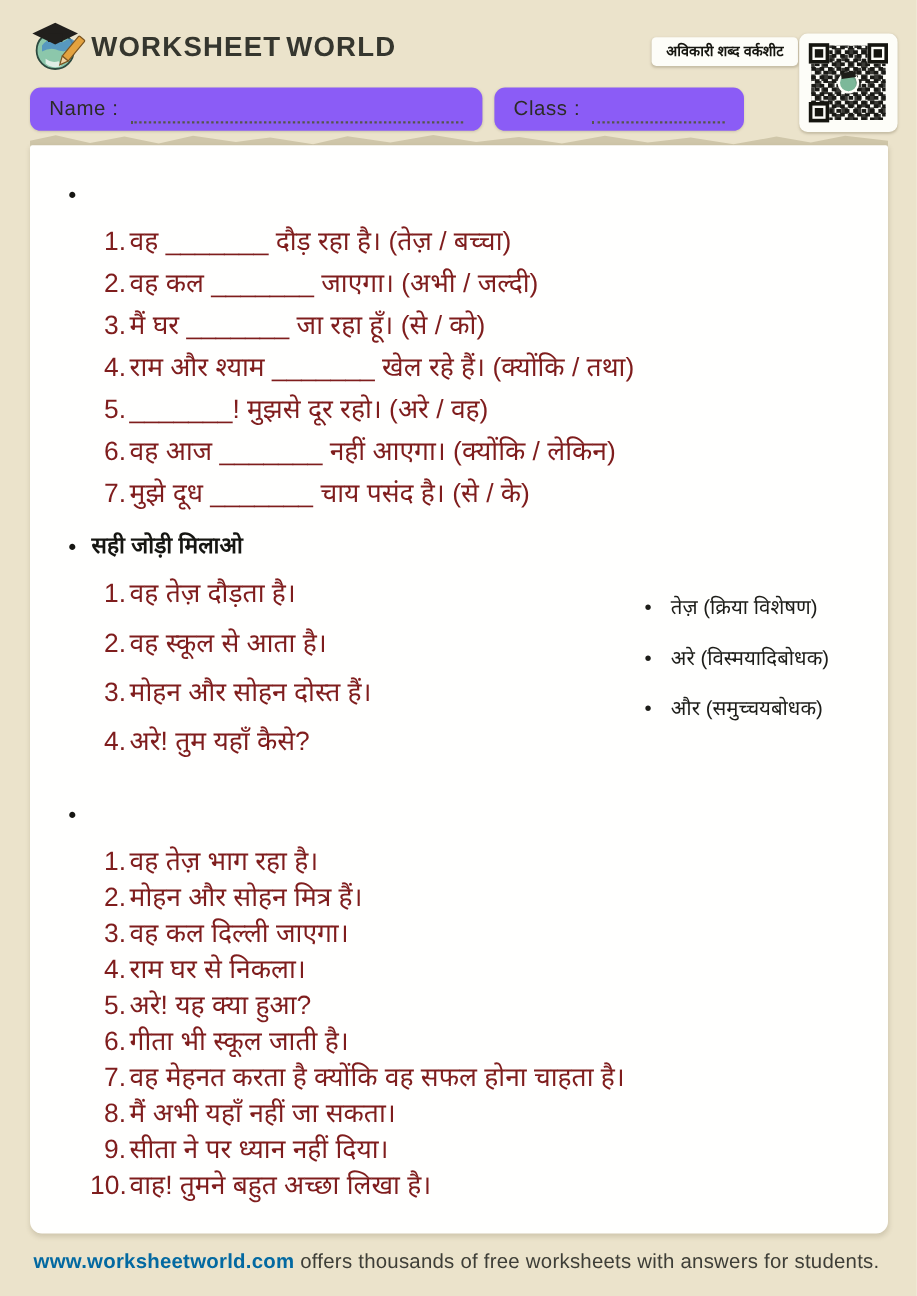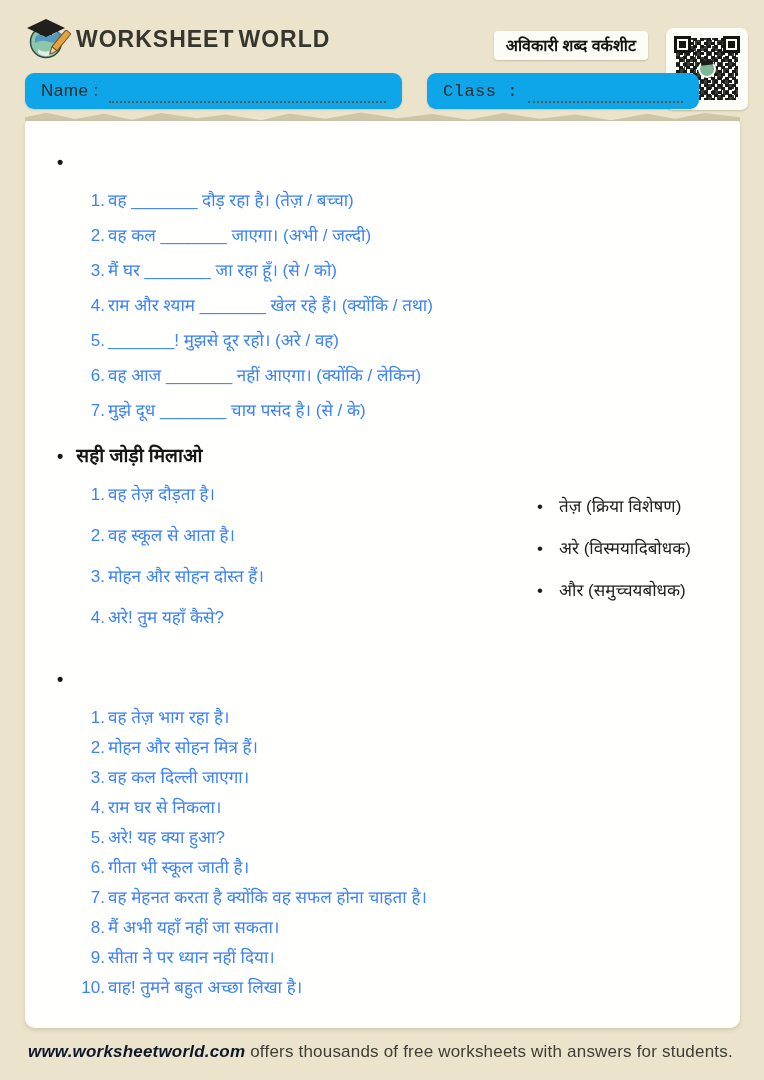--- a/index.html
+++ b/index.html
@@ -12,23 +12,23 @@
     overflow:hidden;
   }
 
   
   .header { position:absolute; top:0; left:0; width:764px; height:68px; }
   .logo { position:absolute; left:24px; top:14px; width:48px; height:48px; }
   .brand { position:absolute; left:76px; top:26px; font-size:23px; letter-spacing:1px; color:#35362e; }
   .brand .w1 { font-weight:700; }
   .brand .w2 { font-weight:800; margin-left:4px; }
   .badge {
-    position:absolute; right:116px; top:31px;
+    position:absolute; right:99px; top:31px;
     background:#fdfdf8; border-radius:4px; padding:3px 12px 4px;
-    font-size:16px; font-weight:700; color:#15150f;
+    font-size:12px; font-weight:700; color:#15150f;
     box-shadow:0 1px 2px rgba(90,80,50,.25);
     white-space:nowrap;
   }
   .qr {
     position:absolute; right:16px; top:28px; width:82px; height:82px;
     background:#fdfdf8; border-radius:7px;
     box-shadow:0 1px 2px rgba(90,80,50,.25);
   }
   .qr-pattern {
     position:absolute; inset:10px;
@@ -43,68 +43,68 @@
   .finder.bl { left:8px; bottom:8px; }
   .qr-logo {
     position:absolute; left:50%; top:50%; width:18px; height:18px; margin:-9px 0 0 -9px;
     border-radius:50%; background:radial-gradient(circle at 45% 60%, #7cb899 0 55%, #3f5a4d 100%);
     border:2px solid #fdfdf8;
   }
   .qr-logo::before { content:""; position:absolute; left:1px; top:-2px; width:12px; height:5px; background:#1c1c18; transform:rotate(-8deg); }
 
   
   .field-box {
-    position:absolute; top:73px; height:36px; background:#0ea5e9;
+    position:absolute; top:73px; height:36px; background:#8b5cf6;
     border-radius:9px; display:flex; align-items:center; padding:0 16px;
     box-shadow:0 1px 2px rgba(90,80,50,.2);
   }
   .field-name { left:25px; width:377px; }
-  .field-class { left:427px; width:272px;font-family:Liberation Mono, monospace; }
+  .field-class { left:412px; width:208px; }
   .field-label { font-size:17px; color:#2c2c26; letter-spacing:.5px; white-space:nowrap; }
   .dotline { flex:1; margin:10px 0 0 10px; border-bottom:2px dotted #55554c; height:14px; }
 
   
   .torn {
     position:absolute; left:25px; top:111px; width:715px; height:14px; background:#cfc6a9;
     clip-path:polygon(0% 45%,3% 12%,7% 58%,11% 20%,15% 62%,19% 15%,24% 52%,28% 25%,33% 66%,37% 18%,42% 56%,47% 10%,52% 52%,57% 22%,62% 62%,67% 15%,72% 56%,77% 25%,82% 66%,87% 20%,91% 56%,95% 15%,100% 45%,100% 100%,0% 100%);
   }
   .card {
     position:absolute; left:25px; top:121px; width:715px; height:907px;
     background:#fffffe; border-radius:2px 2px 10px 10px;
     box-shadow:0 2px 4px rgba(90,80,50,.18);
     padding:28px 26px 0 30px;
   }
 
   
   .sec-head { display:flex; align-items:flex-start; font-size:19px; font-weight:700; color:#161612; line-height:26px; }
   .sec-head .bullet { font-size:18px; margin:0 13px 0 2px; }
 
   ol.numbered { list-style:none; counter-reset:n; margin:15px 0 0 20px; }
-  ol.numbered li { counter-increment:n; font-size:17px; line-height:21px; color:#3b82f6; }
+  ol.numbered li { counter-increment:n; font-size:22px; line-height:21px; color:#7f1d1d; }
   ol.numbered li::before {
     content:counter(n) "."; display:inline-block; width:30px; text-align:right; margin-right:3px;
   }
   .fill-list li { margin-bottom:14px; }
   .match-wrap { display:flex; margin-top:0; }
   .match-left { flex:0 0 482px; }
   .match-list li { margin-bottom:20px; line-height:22px; }
   ul.plain { list-style:none; margin:27px 0 0 0; }
   ul.plain li { font-size:17px; line-height:22px; margin-bottom:20px; }
   ul.plain li::before { content:"•"; display:inline-block; width:14px; margin-right:8px; }
   .underline-list li { margin-bottom:9px; }
 
   .sec2 { margin-top:22px; }
   .sec3 { margin-top:18px; }
 
   
   .footer {
     position:absolute; left:28px; top:1042px; width:720px;
     font-size:17px; color:#3e3e37; letter-spacing:.2px;
   }
-  .footer .site { font-weight:700; color:#0f172a;font-style:italic; }
+  .footer .site { font-weight:700; color:#0369a1; }
 </style>
 </head>
 <body>
 
 <div class="header">
   <svg class="logo" viewBox="0 0 48 48" aria-hidden="true">
     <circle cx="22" cy="28" r="15.5" fill="#8cc7ab" stroke="#2e4a40" stroke-width="1.5"></circle>
     <path d="M11 24 q5 -7 11 -4 q5 3 10 -1 q3 -2 6 1 l-1 6 q-6 4 -12 2 q-7 -3 -14 1 z" fill="#4e8fc2" opacity=".85"></path>
     <path d="M14 35 q5 4 11 2 l2 4 q-7 3 -13 -2 z" fill="#dfeee6"></path>
     <polygon points="3,14 22,5 41,14 22,23" fill="#211f1c"></polygon>

